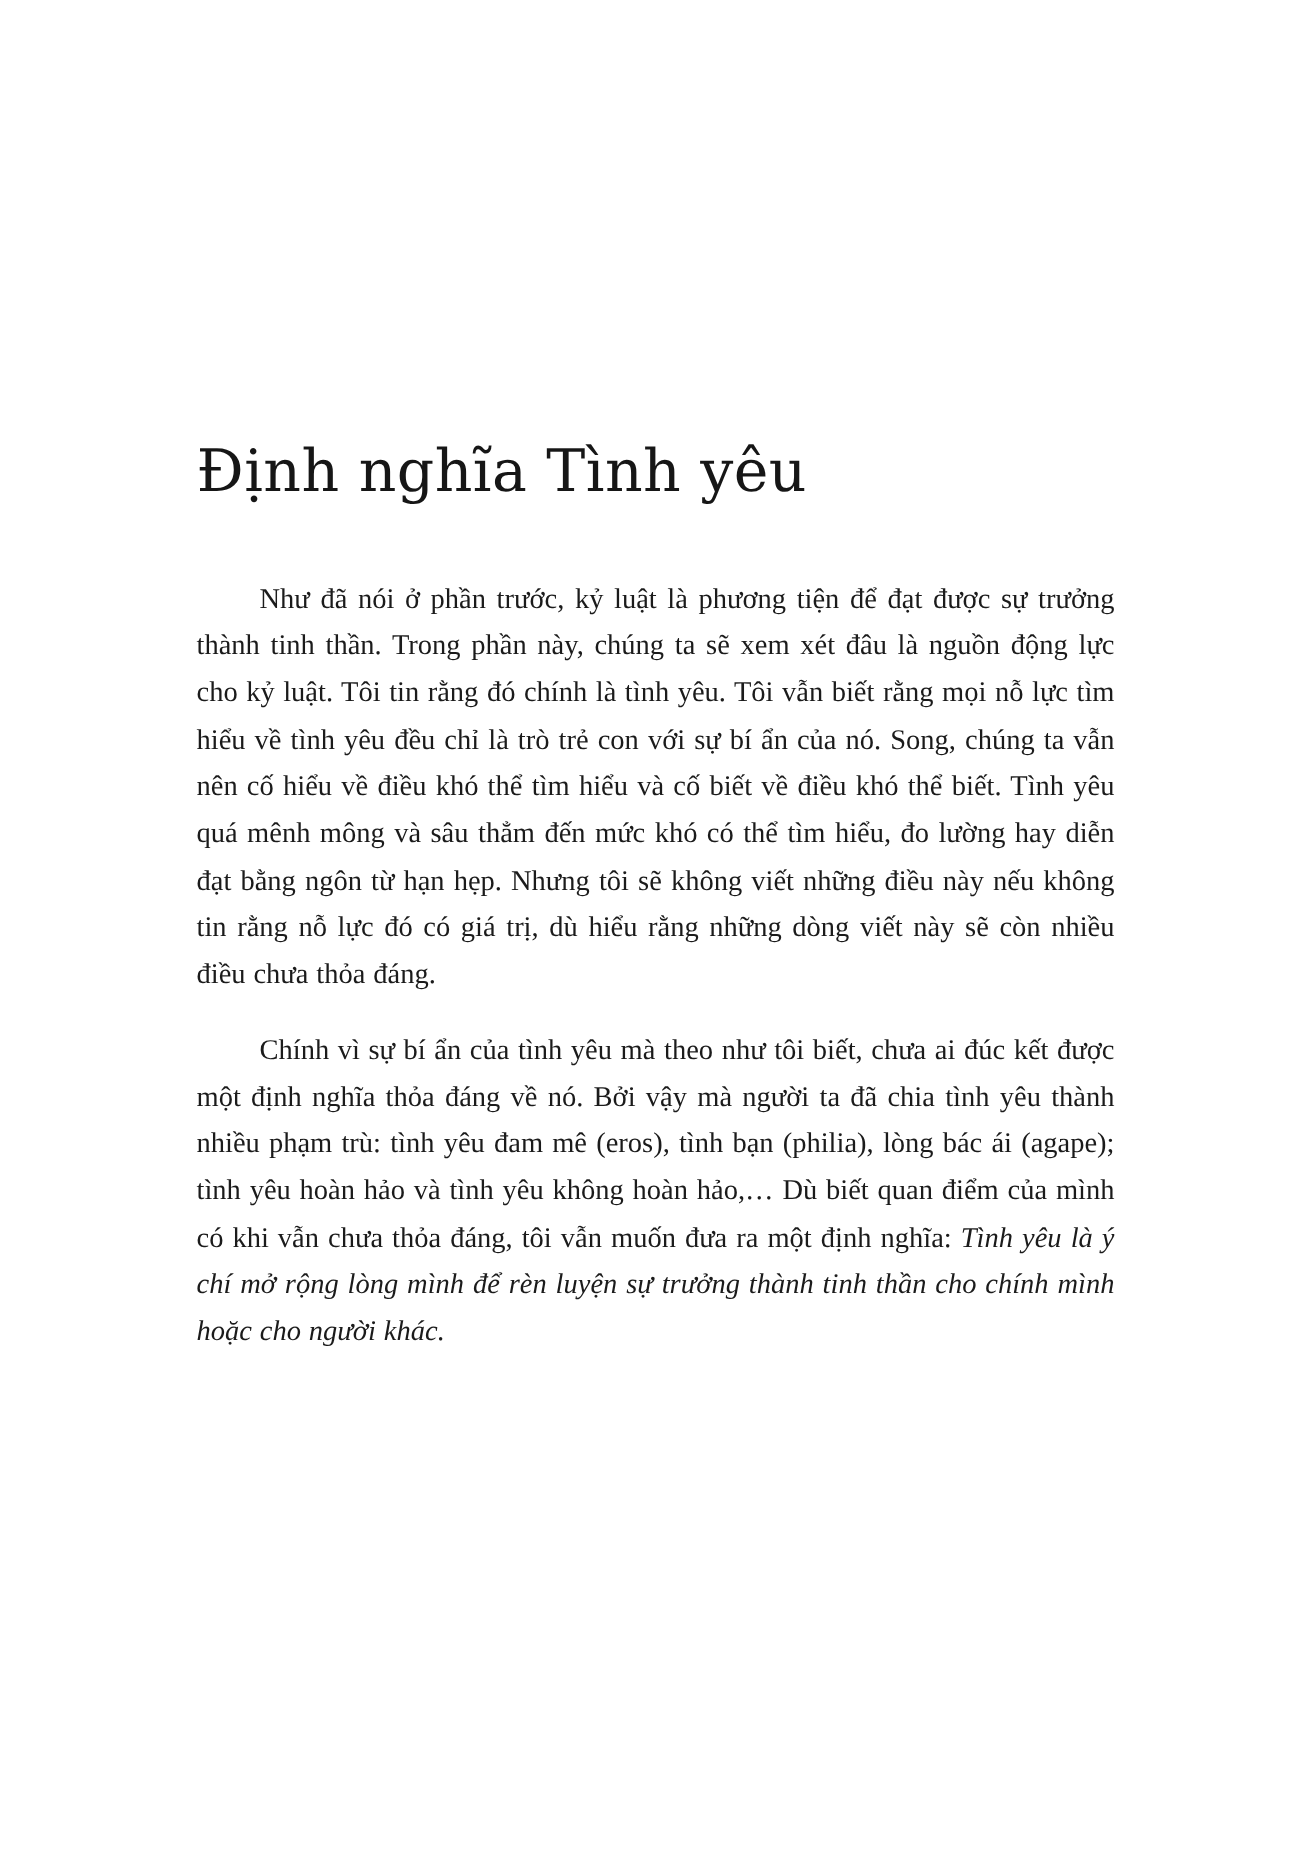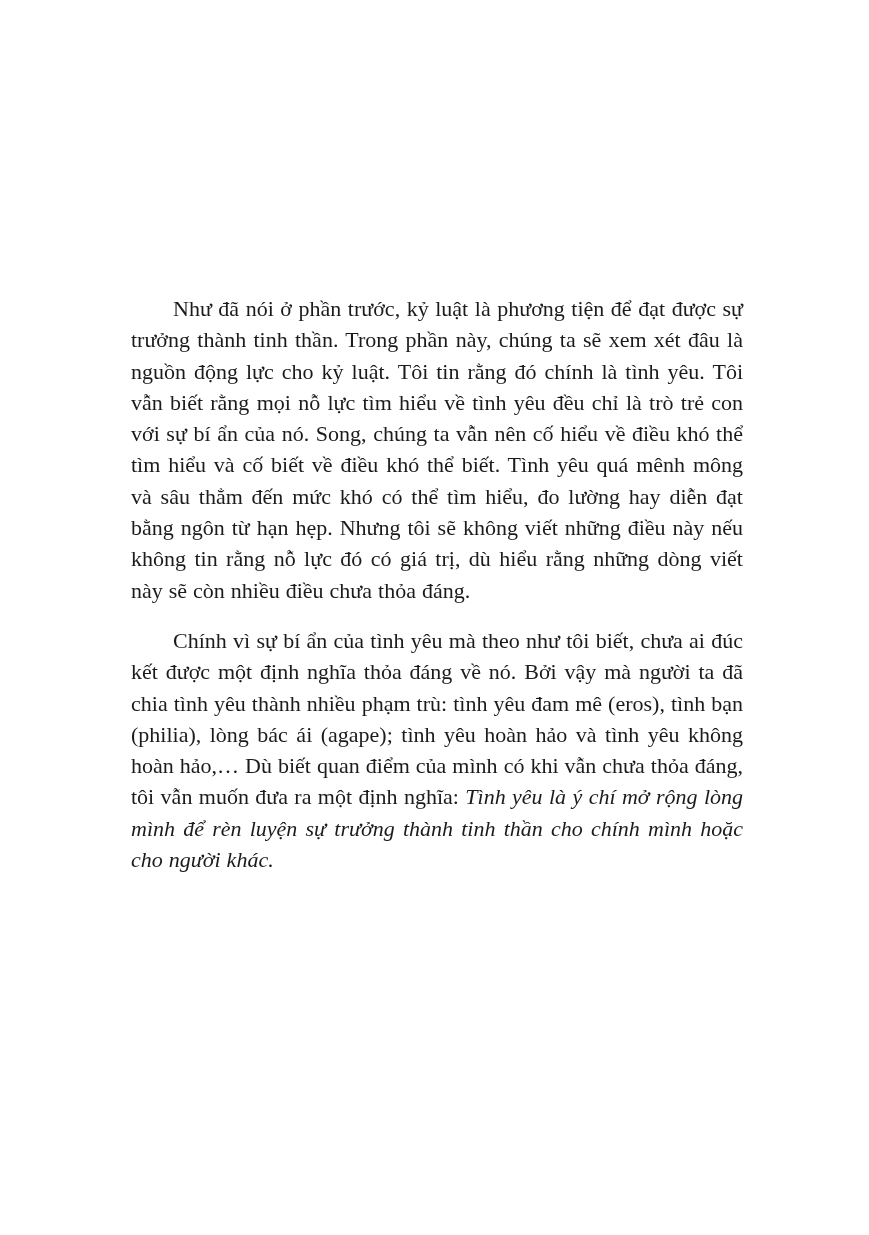--- a/index.html
+++ b/index.html
@@ -32,21 +32,21 @@
     font-family: "DejaVu Serif", serif;
     font-weight: 400;
     font-size: 39px;
     line-height: 1.15;
     letter-spacing: 0.3px;
     margin: 0 0 46px 0;
     color: #161616;
   }
 
   .body-paragraph {
-    font-size: 22px;
+    font-size: 19px;
     line-height: 31.3px;
     text-align: justify;
     text-indent: 42px;
     margin: 0 0 19px 0;
     word-spacing: 0.5px;
     color: #1b1b1b;
   }
 
   .body-paragraph:last-child {
     margin-bottom: 0;
@@ -55,20 +55,21 @@
   .definition-italic {
     font-style: italic;
   }
 </style>
 </head>
 <body>
 
 <div class="page">
   <div class="content">
 
+    <h1 class="chapter-title">Định nghĩa Tình yêu</h1>
 
     <p class="body-paragraph">Như đã nói ở phần trước, kỷ luật là phương tiện để đạt được sự trưởng thành tinh thần. Trong phần này, chúng ta sẽ xem xét đâu là nguồn động lực cho kỷ luật. Tôi tin rằng đó chính là tình yêu. Tôi vẫn biết rằng mọi nỗ lực tìm hiểu về tình yêu đều chỉ là trò trẻ con với sự bí ẩn của nó. Song, chúng ta vẫn nên cố hiểu về điều khó thể tìm hiểu và cố biết về điều khó thể biết. Tình yêu quá mênh mông và sâu thẳm đến mức khó có thể tìm hiểu, đo lường hay diễn đạt bằng ngôn từ hạn hẹp. Nhưng tôi sẽ không viết những điều này nếu không tin rằng nỗ lực đó có giá trị, dù hiểu rằng những dòng viết này sẽ còn nhiều điều chưa thỏa đáng.</p>
 
     <p class="body-paragraph"><span>Chính vì sự bí ẩn của tình yêu mà theo như tôi biết, chưa ai đúc kết được một định nghĩa thỏa đáng về nó. Bởi vậy mà người ta đã chia tình yêu thành nhiều phạm trù: tình yêu đam mê (eros), tình bạn (philia), lòng bác ái (agape); tình yêu hoàn hảo và tình yêu không hoàn hảo,… Dù biết quan điểm của mình có khi vẫn chưa thỏa đáng, tôi vẫn muốn đưa ra một định nghĩa: </span><span class="definition-italic">Tình yêu là ý chí mở rộng lòng mình để rèn luyện sự trưởng thành tinh thần cho chính mình hoặc cho người khác.</span></p>
 
 
   </div>
 </div>
 
 </body></html>

